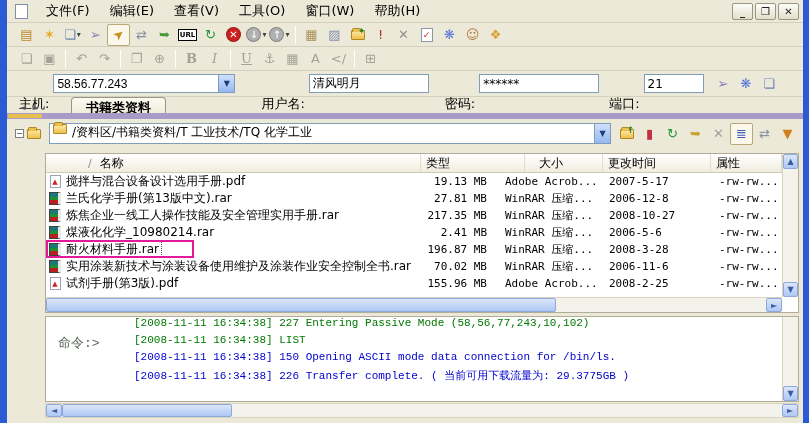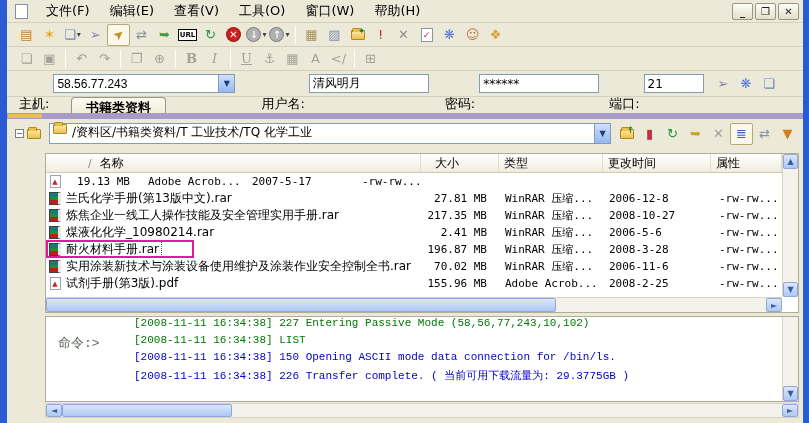--- a/index.html
+++ b/index.html
@@ -342,30 +342,31 @@
         </span>
       </span>
   </div>
 
   <div class="listwrap">
     <div class="lheader">
       <span class="hc hc-name">
         <span class="sortg">∕</span>
         <span>名称</span>
       </span>
+      <span class="hc hc-type">类型</span>
       <span class="hc hc-size">大小</span>
-      <span class="hc hc-type">类型</span>
       <span class="hc hc-mtime">更改时间</span>
       <span class="hc hc-attr">属性</span>
     </div>
     <div class="frows" id="file-rows">
         <div class="frow">
           <span class="fic">
             <span class="fi-pdf">▲</span>
           </span>
+          <span class="cname"><span class="ntext">搅拌与混合设备设计选用手册.pdf</span></span>
           <span class="csize mono">19.13 MB</span>
           <span class="ctype mono">Adobe Acrob...</span>
           <span class="cmtime mono">2007-5-17</span>
           <span class="cattr mono">-rw-rw...</span>
         </div>
         <div class="frow">
           <span class="fic">
             <span class="fi-rar"></span>
           </span>
           <span class="cname"><span class="ntext">兰氏化学手册(第13版中文).rar</span></span>

